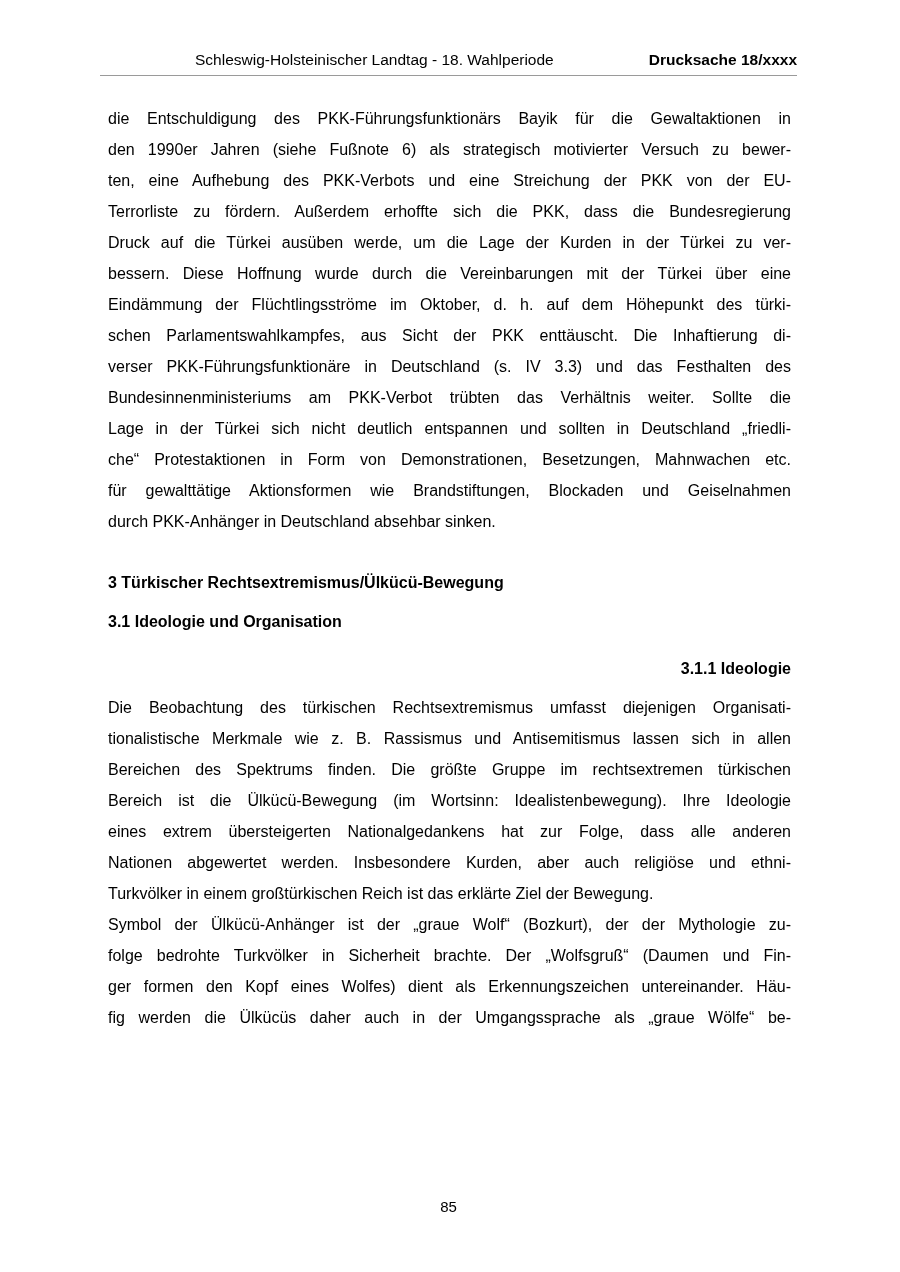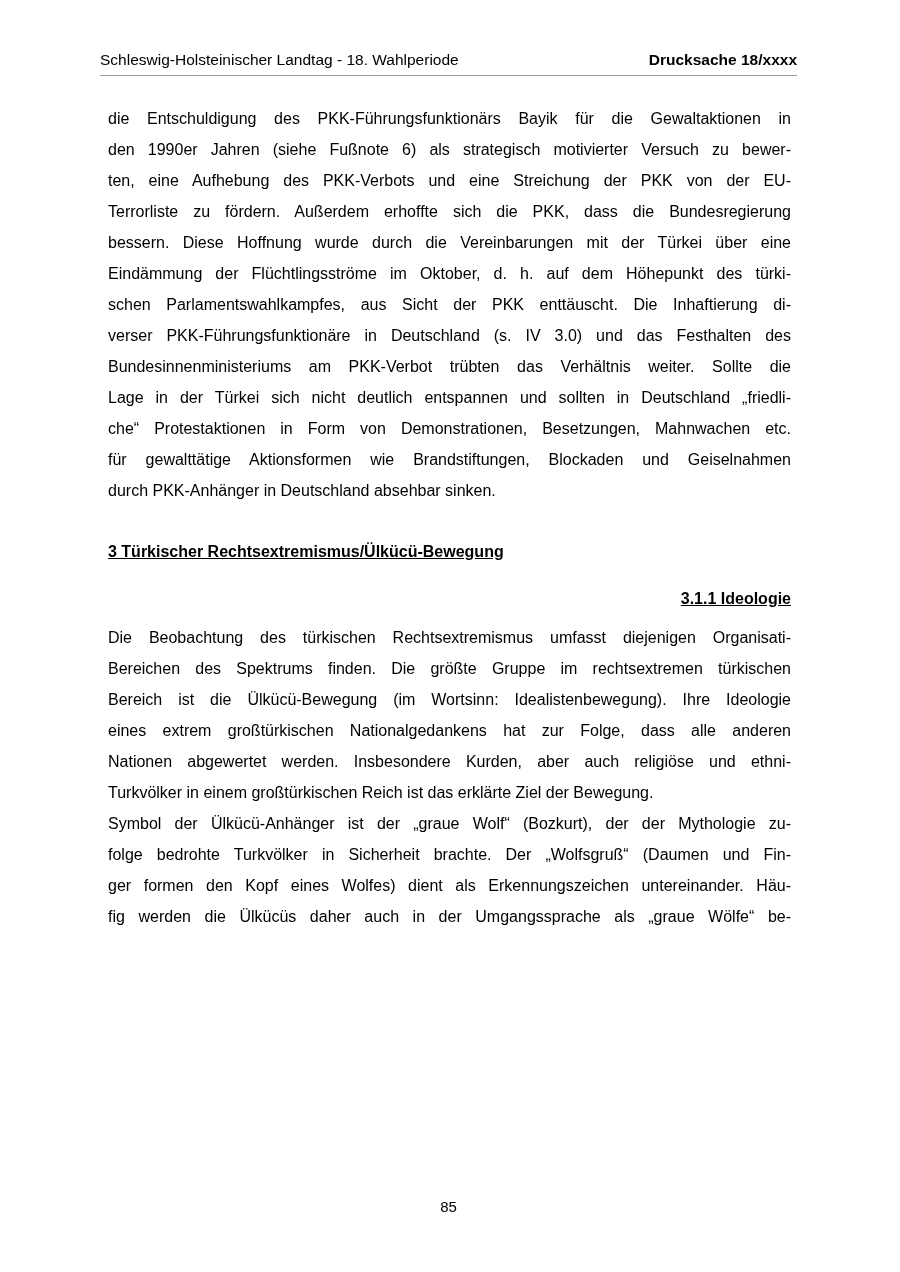--- a/index.html
+++ b/index.html
@@ -20,21 +20,21 @@
     top: 50px;
     left: 100px;
     width: 697px;
     display: flex;
     align-items: baseline;
     font-size: 15.5px;
     line-height: 20px;
   }
   .header-left {
     flex: 1;
-    text-align: left;
+    text-align: center;
   }
   .header-right {
     font-weight: bold;
     white-space: nowrap;
   }
   .header-rule {
     position: absolute;
     top: 75px;
     left: 100px;
     width: 697px;
@@ -54,21 +54,20 @@
     text-align-last: justify;
     white-space: normal;
   }
   .line.last {
     text-align-last: left;
   }
   .heading {
     font-weight: bold;
     margin: 0 0 8px 0;
     line-height: 31px;
-    text-decoration: underline;
   }
   .heading.h1 { margin-top: 30px; }
   .heading.h2 { margin-top: 0; }
   .heading.h3 { margin-top: 16px; text-align: right; }
   .page-footer {
     position: absolute;
     top: 1196px;
     left: 100px;
     width: 697px;
     text-align: center;
@@ -87,37 +86,40 @@
   </header>
 
   <div class="header-rule"></div>
 
   <main class="content" id="doc-content">
       <div class="paragraph">
         <div class="line">die Entschuldigung des PKK-Führungsfunktionärs Bayik für die Gewaltaktionen in</div>
         <div class="line">den 1990er Jahren (siehe Fußnote 6) als strategisch motivierter Versuch zu bewer-</div>
         <div class="line">ten, eine Aufhebung des PKK-Verbots und eine Streichung der PKK von der EU-</div>
         <div class="line">Terrorliste zu fördern. Außerdem erhoffte sich die PKK, dass die Bundesregierung</div>
+        <div class="line">Druck auf die Türkei ausüben werde, um die Lage der Kurden in der Türkei zu ver-</div>
         <div class="line">bessern. Diese Hoffnung wurde durch die Vereinbarungen mit der Türkei über eine</div>
         <div class="line">Eindämmung der Flüchtlingsströme im Oktober, d. h. auf dem Höhepunkt des türki-</div>
         <div class="line">schen Parlamentswahlkampfes, aus Sicht der PKK enttäuscht. Die Inhaftierung di-</div>
-        <div class="line">verser PKK-Führungsfunktionäre in Deutschland (s. IV 3.0) und das Festhalten des</div>
+        <div class="line">verser PKK-Führungsfunktionäre in Deutschland (s. IV 3.3) und das Festhalten des</div>
         <div class="line">Bundesinnenministeriums am PKK-Verbot trübten das Verhältnis weiter. Sollte die</div>
         <div class="line">Lage in der Türkei sich nicht deutlich entspannen und sollten in Deutschland „friedli-</div>
         <div class="line">che“ Protestaktionen in Form von Demonstrationen, Besetzungen, Mahnwachen etc.</div>
         <div class="line">für gewalttätige Aktionsformen wie Brandstiftungen, Blockaden und Geiselnahmen</div>
         <div class="line last">durch PKK-Anhänger in Deutschland absehbar sinken.</div>
       </div>
       <div class="heading h1">3 Türkischer Rechtsextremismus/Ülkücü-Bewegung</div>
+      <div class="heading h2">3.1 Ideologie und Organisation</div>
       <div class="heading h3">3.1.1 Ideologie</div>
       <div class="paragraph">
         <div class="line">Die Beobachtung des türkischen Rechtsextremismus umfasst diejenigen Organisati-</div>
+        <div class="line">tionalistische Merkmale wie z. B. Rassismus und Antisemitismus lassen sich in allen</div>
         <div class="line">Bereichen des Spektrums finden. Die größte Gruppe im rechtsextremen türkischen</div>
         <div class="line">Bereich ist die Ülkücü-Bewegung (im Wortsinn: Idealistenbewegung). Ihre Ideologie</div>
-        <div class="line">eines extrem großtürkischen Nationalgedankens hat zur Folge, dass alle anderen</div>
+        <div class="line">eines extrem übersteigerten Nationalgedankens hat zur Folge, dass alle anderen</div>
         <div class="line">Nationen abgewertet werden. Insbesondere Kurden, aber auch religiöse und ethni-</div>
         <div class="line last">Turkvölker in einem großtürkischen Reich ist das erklärte Ziel der Bewegung.</div>
       </div>
       <div class="paragraph">
         <div class="line">Symbol der Ülkücü-Anhänger ist der „graue Wolf“ (Bozkurt), der der Mythologie zu-</div>
         <div class="line">folge bedrohte Turkvölker in Sicherheit brachte. Der „Wolfsgruß“ (Daumen und Fin-</div>
         <div class="line">ger formen den Kopf eines Wolfes) dient als Erkennungszeichen untereinander. Häu-</div>
         <div class="line">fig werden die Ülkücüs daher auch in der Umgangssprache als „graue Wölfe“ be-</div>
       </div>
     </main>

